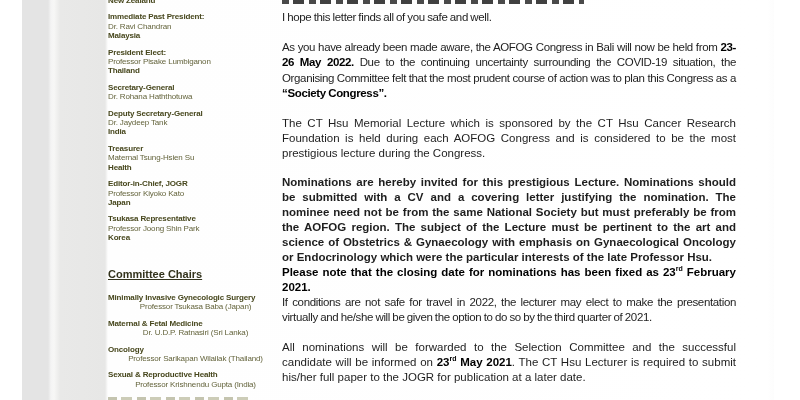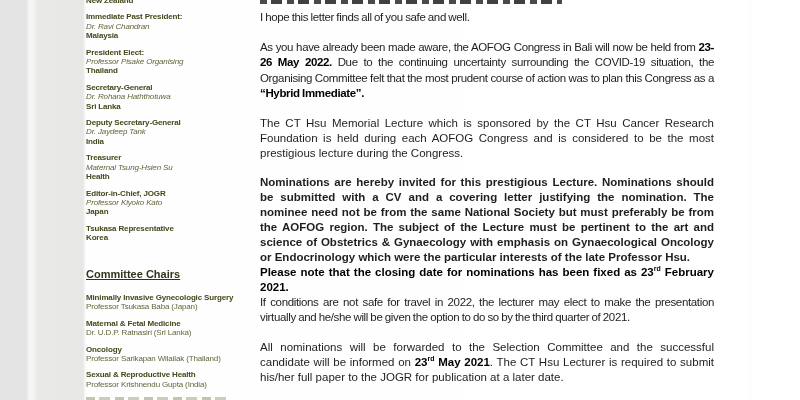--- a/index.html
+++ b/index.html
@@ -8,41 +8,42 @@
     width:752px;height:400px;
     overflow:hidden;
     font-family:"Liberation Sans", sans-serif;
     background:linear-gradient(90deg,
       #e4e4e4 0px,#e4e4e4 26px,
       #f4f4f4 29px,#f7f7f6 32px,
       #e9e9e8 38px,#e7e7e6 83px,
       #fefefe 86px,#ffffff 745px,
       #fbfbfb 756px,#e7e7e6 770px,
       #e3e3e3 800px);
+    margin-left:22px;
   }
   
   .sidebar{
     position:absolute;left:86px;top:-4px;width:175px;
     color:#4e4e22;
     font-size:8px;line-height:9.4px;letter-spacing:-0.15px;
     white-space:nowrap;
   }
   .officer{margin-bottom:7px;}
   .officer .title{font-weight:bold;color:#47471d;}
-  .officer .name{color:#64643c;font-style:italic;}
+  .officer .name{color:#64643c;}
   .officer .country{font-weight:bold;color:#47471d;}
   .committee-heading{
     margin:27px 0 14px 0;
     font-size:11px;font-weight:bold;
     text-decoration:underline;
     color:#33331c;letter-spacing:0;
   }
   .chair-item{margin-bottom:7px;}
   .chair-item .specialty{font-weight:bold;color:#47471d;}
-  .chair-item .chair{color:#64643c;}
+  .chair-item .chair{color:#64643c;text-align:center;}
   
   .letter{
     position:absolute;left:260px;top:10px;width:454px;
     color:#1e1e1e;font-size:11.5px;
   }
   .para{margin:0 0 14px 0;line-height:15px;}
   .para.justify{text-align:justify;}
   .para.narrow{letter-spacing:-0.35px;line-height:15.5px;word-spacing:-0.5px;}
   .para.bold{font-weight:bold;color:#000;}
   .para.attached{margin-bottom:0;font-weight:bold;}
@@ -71,45 +72,45 @@
       <div class="officer">
         <div class="country">New Zealand</div>
       </div>
       <div class="officer">
         <div class="title">Immediate Past President:</div>
         <div class="name">Dr. Ravi Chandran</div>
         <div class="country">Malaysia</div>
       </div>
       <div class="officer">
         <div class="title">President Elect:</div>
-        <div class="name">Professor Pisake Organising</div>
+        <div class="name">Professor Pisake Lumbiganon</div>
         <div class="country">Thailand</div>
       </div>
       <div class="officer">
         <div class="title">Secretary-General</div>
         <div class="name">Dr. Rohana Haththotuwa</div>
-        <div class="country">Sri Lanka</div>
       </div>
       <div class="officer">
         <div class="title">Deputy Secretary-General</div>
         <div class="name">Dr. Jaydeep Tank</div>
         <div class="country">India</div>
       </div>
       <div class="officer">
         <div class="title">Treasurer</div>
         <div class="name">Maternal Tsung-Hsien Su</div>
         <div class="country">Health</div>
       </div>
       <div class="officer">
         <div class="title">Editor-in-Chief, JOGR</div>
         <div class="name">Professor Kiyoko Kato</div>
         <div class="country">Japan</div>
       </div>
       <div class="officer">
         <div class="title">Tsukasa Representative</div>
+        <div class="name">Professor Joong Shin Park</div>
         <div class="country">Korea</div>
       </div>
       <div class="committee-heading">Committee Chairs</div>
       <div class="chair-item">
         <div class="specialty">Minimally Invasive Gynecologic Surgery</div>
         <div class="chair">Professor Tsukasa Baba (Japan)</div>
       </div>
       <div class="chair-item">
         <div class="specialty">Maternal &amp; Fetal Medicine</div>
         <div class="chair">Dr. U.D.P. Ratnasiri (Sri Lanka)</div>
@@ -118,21 +119,21 @@
         <div class="specialty">Oncology</div>
         <div class="chair">Professor Sarikapan Wilailak (Thailand)</div>
       </div>
       <div class="chair-item">
         <div class="specialty">Sexual &amp; Reproductive Health</div>
         <div class="chair">Professor Krishnendu Gupta (India)</div>
       </div>
     </div>
   <div class="letter" id="letter">
       <p class="para narrow"><span>I hope this letter finds all of you safe and well.</span></p>
-      <p class="para narrow justify"><span>As you have already been made aware, the AOFOG Congress in Bali will now be held from </span><b>23-26 May 2022.</b><span> Due to the continuing uncertainty surrounding the COVID-19 situation, the Organising Committee felt that the most prudent course of action was to plan this Congress as a </span><b>“Hybrid Immediate”.</b></p>
+      <p class="para narrow justify"><span>As you have already been made aware, the AOFOG Congress in Bali will now be held from </span><b>23-26 May 2022.</b><span> Due to the continuing uncertainty surrounding the COVID-19 situation, the Organising Committee felt that the most prudent course of action was to plan this Congress as a </span><b>“Society Congress”.</b></p>
       <p class="para justify"><span>The CT Hsu Memorial Lecture which is sponsored by the CT Hsu Cancer Research Foundation is held during each AOFOG Congress and is considered to be the most prestigious lecture during the Congress.</span></p>
       <p class="para justify attached"><span>Nominations are hereby invited for this prestigious Lecture. Nominations should be submitted with a CV and a covering letter justifying the nomination. The nominee need not be from the same National Society but must preferably be from the AOFOG region. The subject of the Lecture must be pertinent to the art and science of Obstetrics &amp; Gynaecology with emphasis on Gynaecological Oncology or Endocrinology which were the particular interests of the late Professor Hsu.</span></p>
       <p class="para justify bold attached"><span>Please note that the closing date for nominations has been fixed as 23</span><span><sup>rd</sup></span><span> February 2021.</span></p>
       <p class="para narrow justify"><span>If conditions are not safe for travel in 2022, the lecturer may elect to make the presentation virtually and he/she will be given the option to do so by the third quarter of 2021.</span></p>
       <p class="para justify"><span>All nominations will be forwarded to the Selection Committee and the successful candidate will be informed on </span><b>23</b><b><sup>rd</sup></b><b> May 2021</b><span>. The CT Hsu Lecturer is required to submit his/her full paper to the JOGR for publication at a later date.</span></p>
     </div>
   <div class="cutoff-bottom"></div>
 </div>
 
 </body></html>

